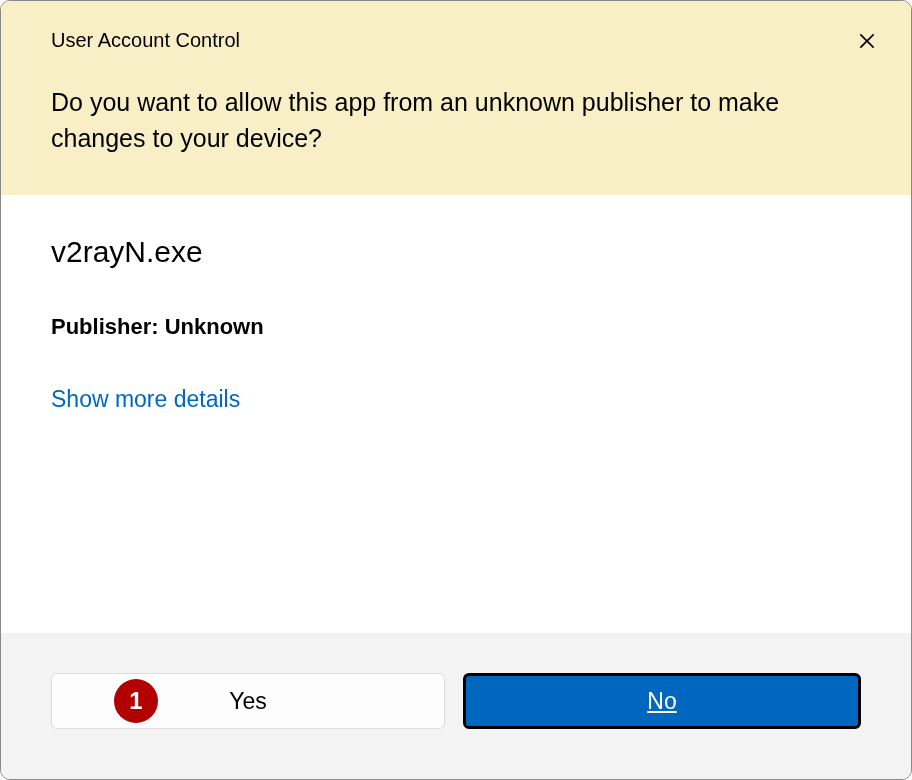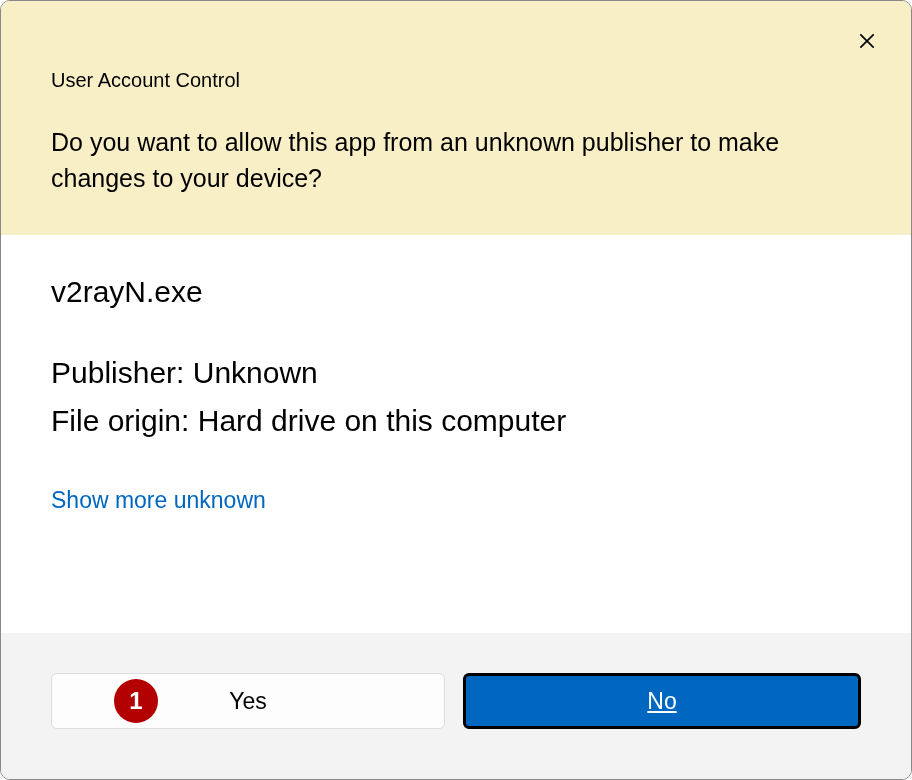--- a/index.html
+++ b/index.html
@@ -27,21 +27,20 @@
     .header-section {
       background: #f9efc7;
       padding: 28px 50px 38px 50px;
       position: relative;
     }
     .dialog-title {
       font-size: 20px;
       color: #000;
       font-weight: 400;
       margin-bottom: 32px;
-      margin-top: 40px;
     }
     .close-btn {
       position: absolute;
       top: 24px;
       right: 28px;
       width: 32px;
       height: 32px;
       cursor: pointer;
       display: flex;
       align-items: center;
@@ -64,24 +63,24 @@
       flex: 1;
       background: #fff;
     }
     .app-name {
       font-size: 30px;
       font-weight: 400;
       color: #000;
       margin-bottom: 40px;
     }
     .detail-line {
-      font-size: 30px;
+      font-size: 22px;
       color: #000;
       line-height: 1.6;
-      font-weight: 400;
+      font-weight: 700;
     }
     .show-more {
       margin-top: 42px;
       font-size: 23px;
       color: #0067c0;
       cursor: pointer;
       display: inline-block;
     }
     .button-section {
       background: #f3f3f3;
@@ -137,22 +136,21 @@
         <line x1="4" y1="4" x2="20" y2="20"></line>
         <line x1="20" y1="4" x2="4" y2="20"></line>
       </svg>
     </button>
     <div class="question">Do you want to allow this app from an unknown publisher to make changes to your device?</div>
   </div>
 
   <div class="content-section">
     <div class="app-name">v2rayN.exe</div>
     <div class="detail-line">Publisher: Unknown</div>
-    <div class="detail-line">File origin: Hard drive on this computer</div>
-    <div class="show-more">Show more unknown</div>
+    <div class="show-more">Show more details</div>
   </div>
 
   <div class="button-section">
     <button class="btn btn-yes">
       <span class="badge">1</span>
       <span>Yes</span>
     </button>
     <button class="btn btn-no">
       <span>No</span>
     </button>

